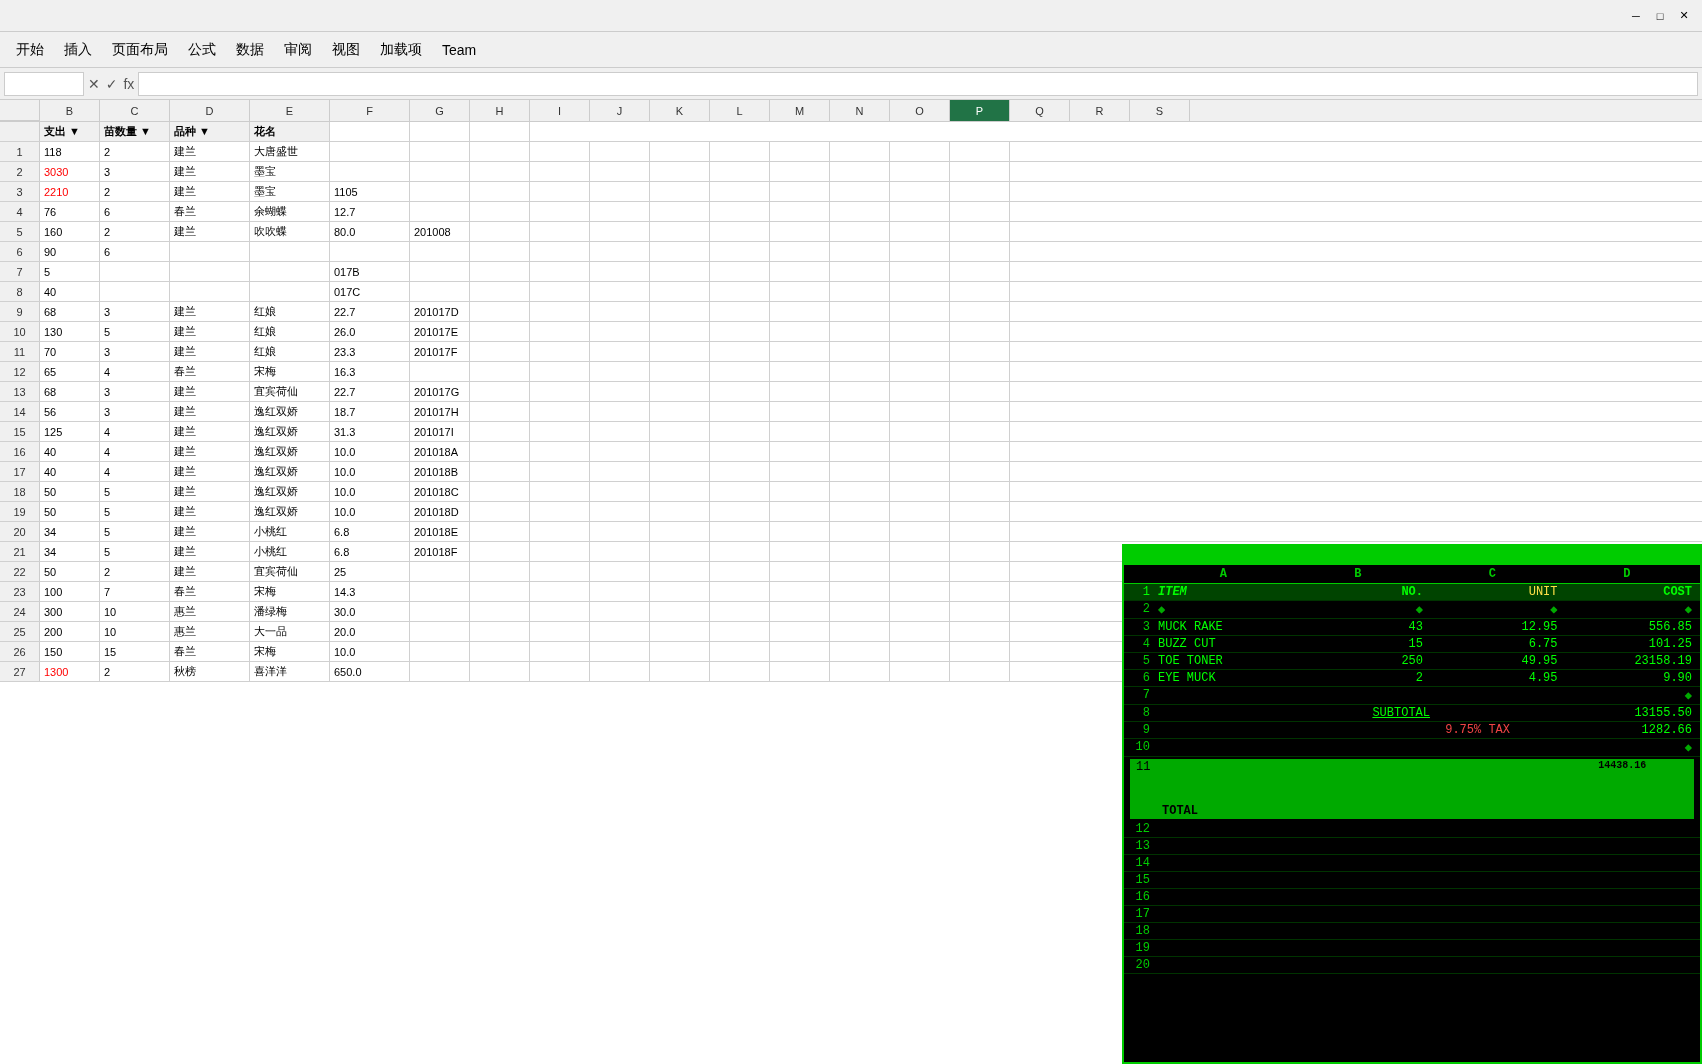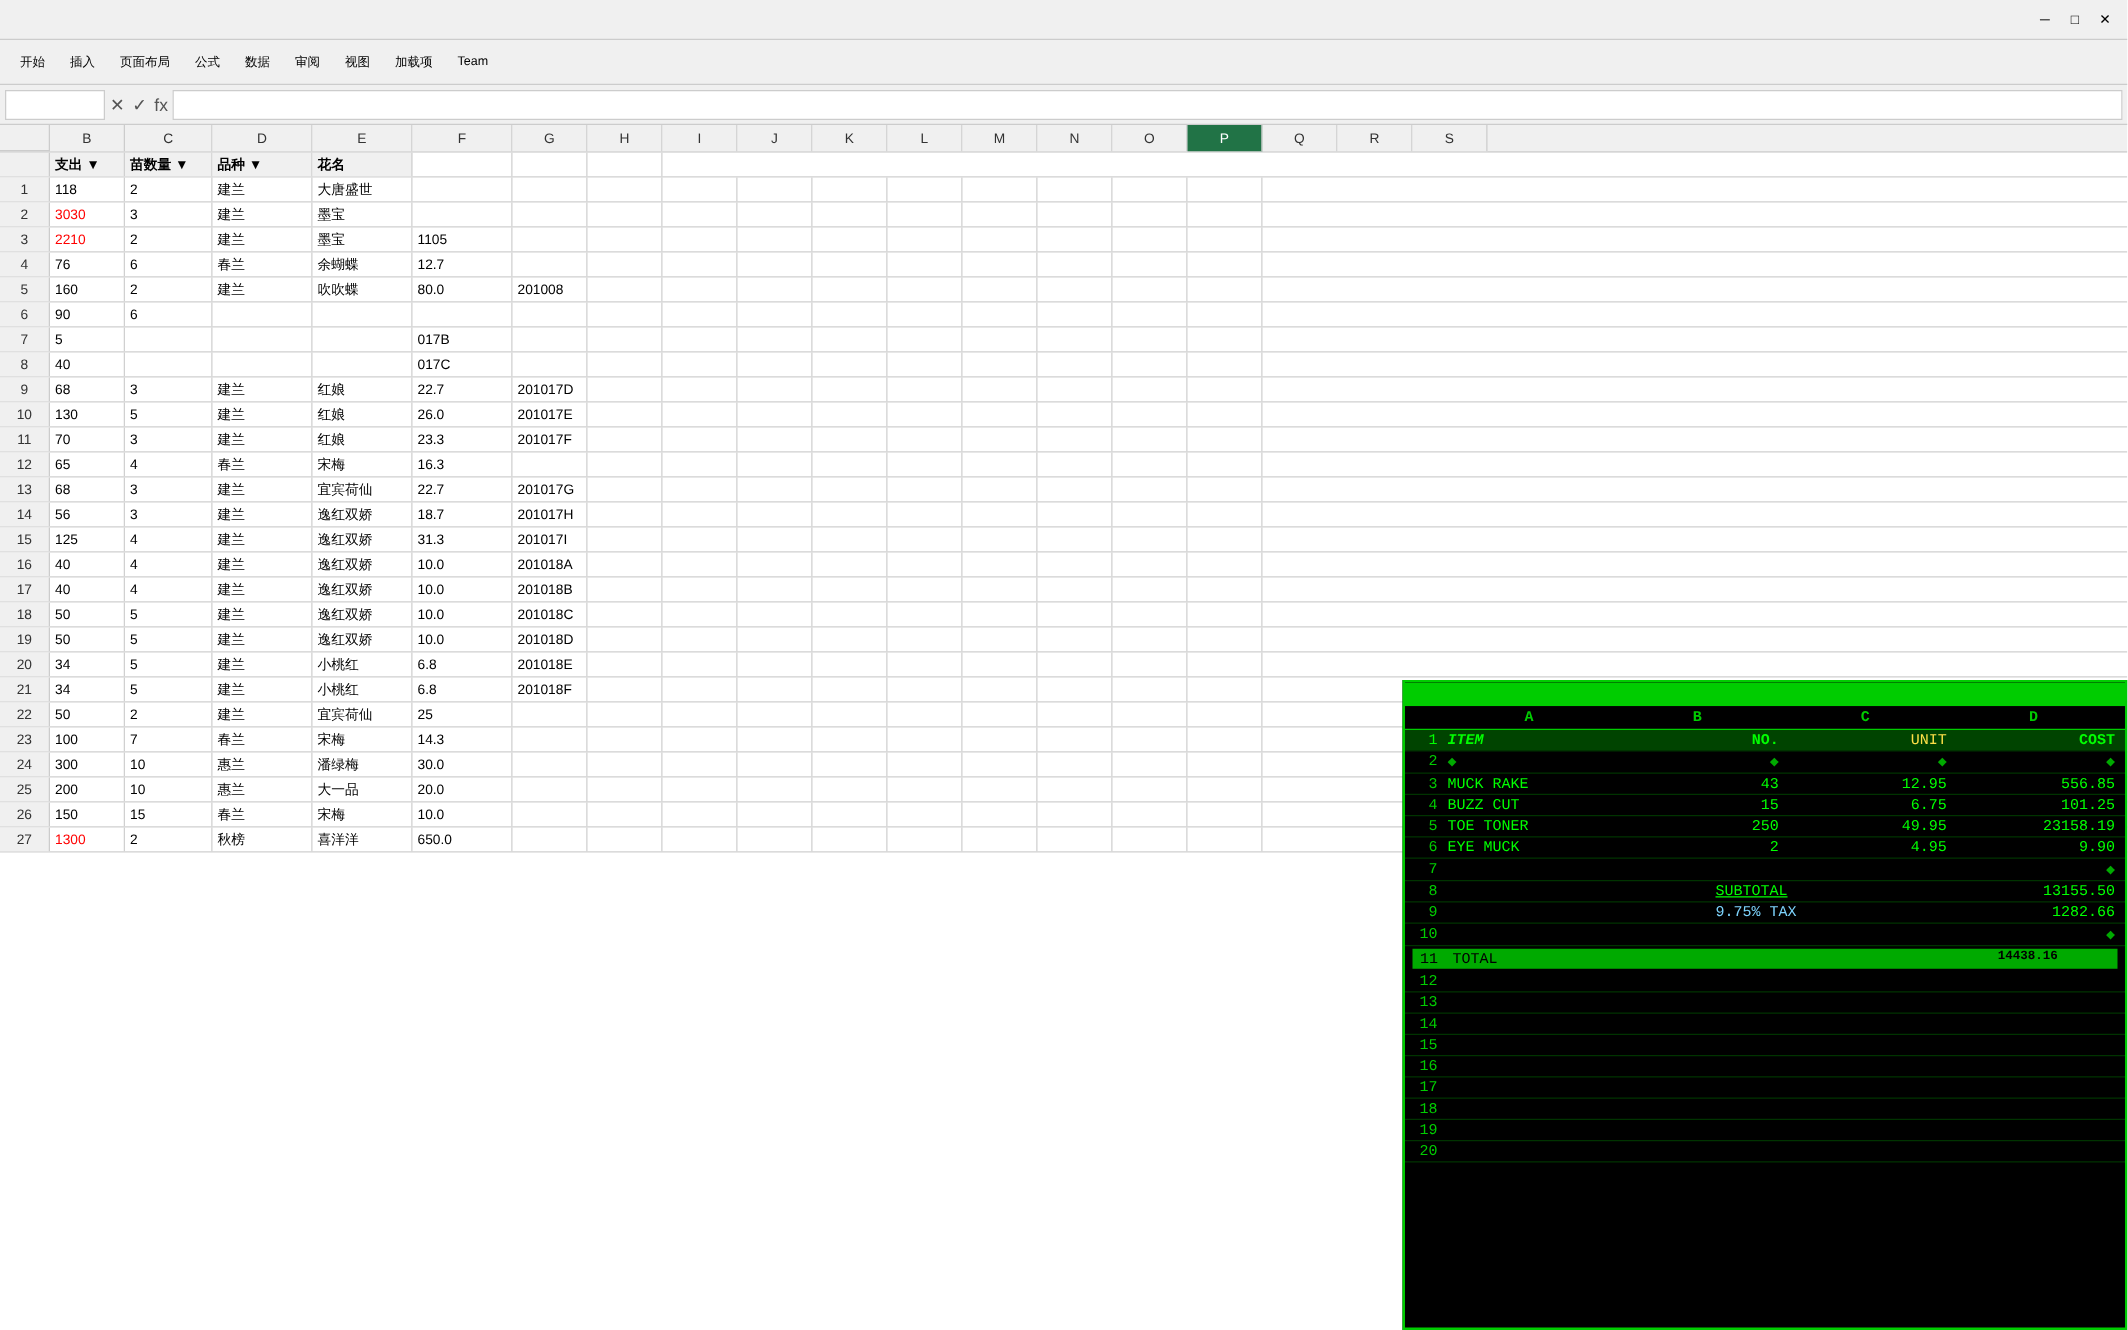--- a/index.html
+++ b/index.html
@@ -45,21 +45,21 @@
       height: 36px;
       background: #f0f0f0;
       display: flex;
       align-items: center;
       padding: 0 8px;
       gap: 4px;
       border-bottom: 1px solid #ccc;
     }
     .menu-item {
       padding: 4px 8px;
-      font-size: 10px;
+      font-size: 14px;
       cursor: pointer;
       color: #000;
     }
 
     
     .formula-bar {
       height: 32px;
       background: #f0f0f0;
       display: flex;
       align-items: center;
@@ -912,33 +912,33 @@
       </div>
         <div class="retro-row">
         <span class="retro-row-num">8</span>
         <span class="retro-cell" style="flex:2;"></span>
         <span class="retro-cell" style="flex:2;color:#00ff00;text-decoration:underline;">SUBTOTAL</span>
         <span class="retro-cell right" style="color:#00ff00;">13155.50</span>
       </div>
         <div class="retro-row">
         <span class="retro-row-num">9</span>
         <span class="retro-cell" style="flex:2;"></span>
-        <span class="retro-cell" style="flex:2;color:#7dd3fc;">9.75% TAX</span>
+        <span class="retro-cell" style="flex:2;color:#ef4444;text-align:center;">9.75% TAX</span>
         <span class="retro-cell right" style="color:#00ff00;text-align:right;">1282.66</span>
       </div>
         <div class="retro-row">
         <span class="retro-row-num">10</span>
         <span class="retro-cell"></span>
         <span class="retro-cell right"></span>
         <span class="retro-cell right"></span>
         <span class="retro-cell right"><span style="color:#00aa00;">◆</span></span>
       </div>
         <div class="retro-total-highlight">
         <span style="width:20px;margin-right:6px;color:#000;">11</span>
-        <span style="flex:2;color:#000;font-weight:normal;font-family:'Courier New',monospace;font-size:12px;">TOTAL</span>
+        <span style="flex:2;color:#000;font-weight:bold;font-family:'Courier New',monospace;font-size:12px;margin-top:44px;">TOTAL</span>
         <span style="flex:1;color:#000;font-size:12px;"></span>
         <span style="flex:1;color:#000000;font-weight:bold;font-family:'Courier New',monospace;font-size:10px;text-align:center;">14438.16</span>
       </div>
         <div class="retro-row">
         <span class="retro-row-num">12</span>
         <span class="retro-cell"></span>
         <span class="retro-cell right"></span>
         <span class="retro-cell right"></span>
         <span class="retro-cell right"></span>
       </div>

